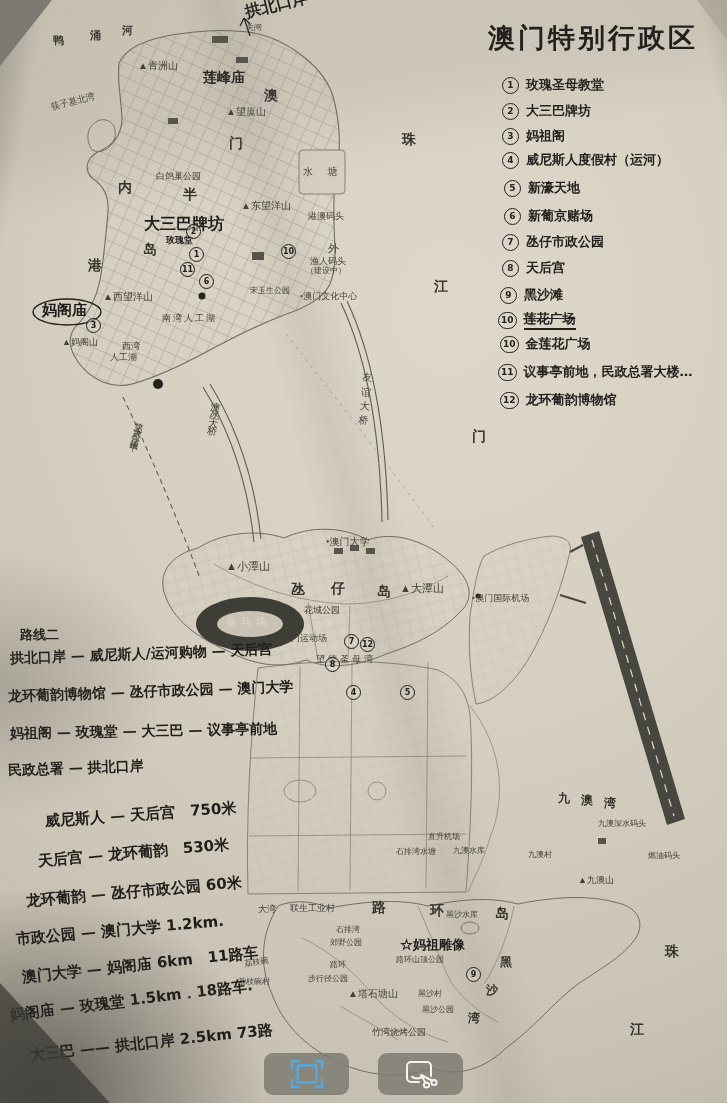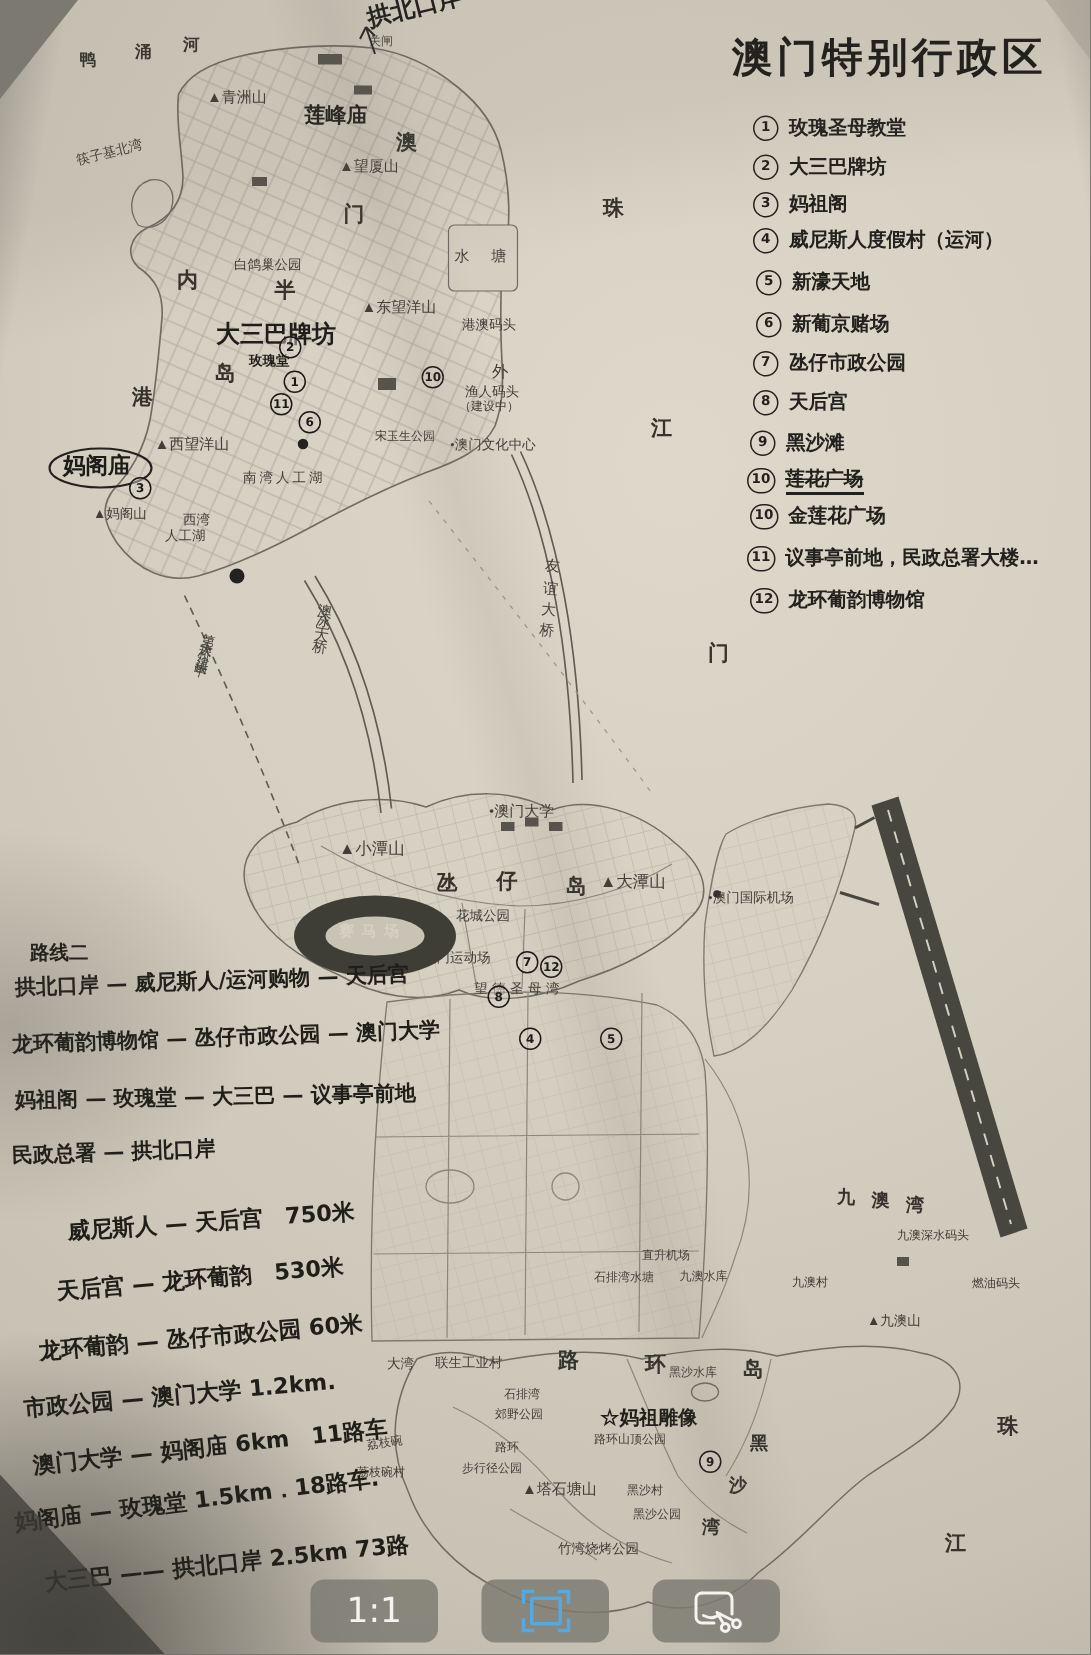--- a/index.html
+++ b/index.html
@@ -315,23 +315,20 @@
       </div>
 
     <div class="shade"></div>
     <div class="corner-tl"></div>
     <div class="corner-tr"></div>
     <div class="corner-bl"></div>
   </div>
 
   <div class="toolbar">
     <button class="tb">
-      <span>1:1</span>
-    </button>
-    <button class="tb">
       <svg width="34" height="30" viewBox="0 0 34 30">
         <g stroke="#56a8e0" stroke-width="2.4" fill="none" stroke-linecap="square">
           <path d="M2,9 V2 H8"></path>
             <path d="M26,2 H32 V9"></path>
           <path d="M32,21 V28 H26"></path>
             <path d="M8,28 H2 V21"></path>
           <rect x="7.5" y="6.5" width="19" height="17" rx="1"></rect>
         </g>
       </svg>
     </button>

